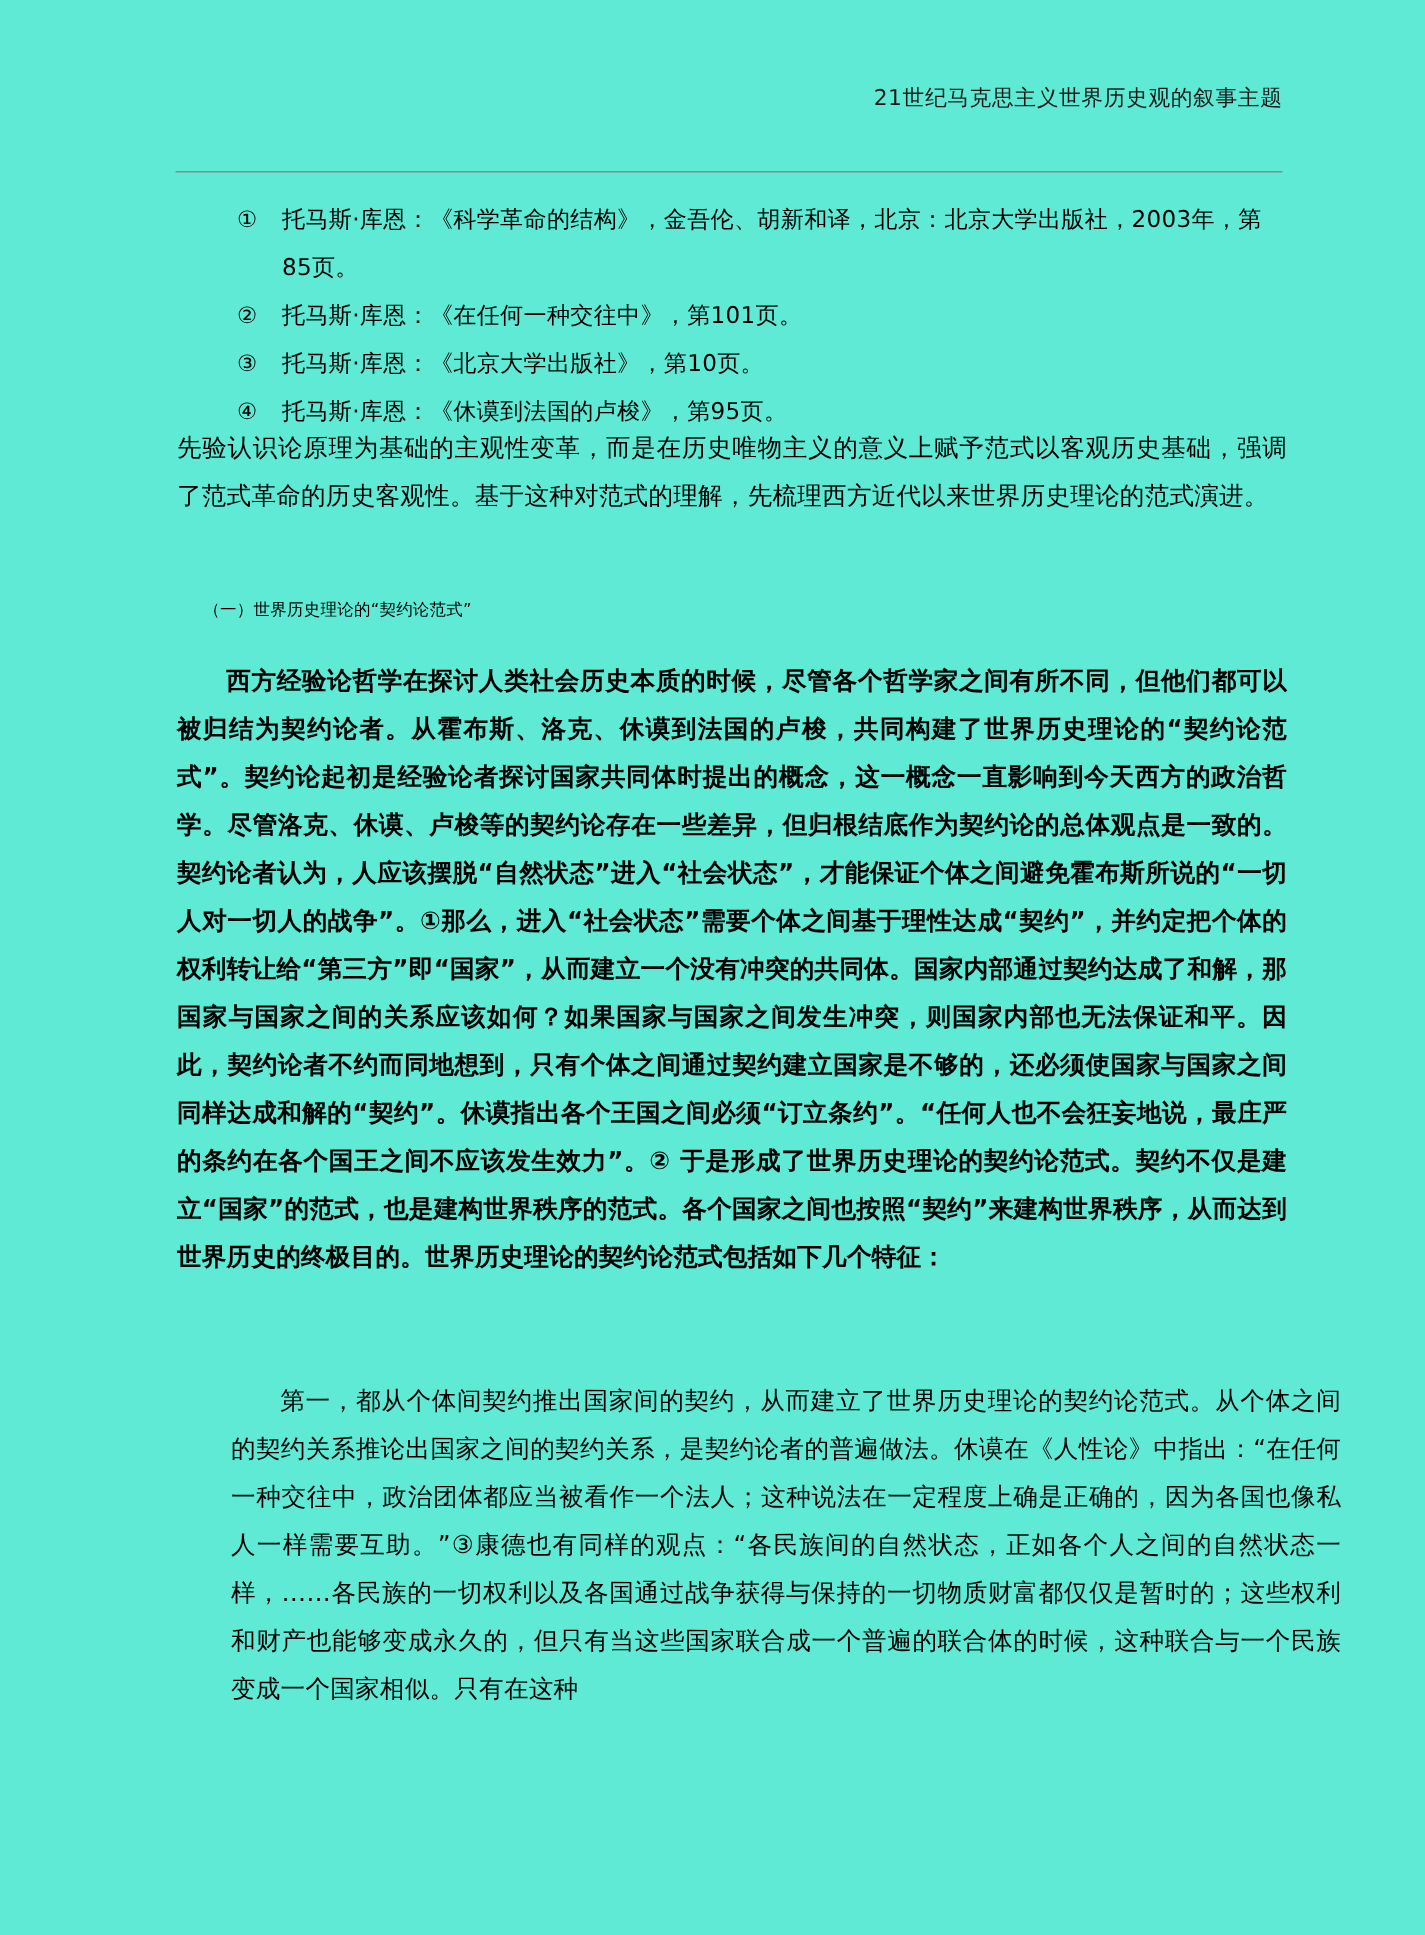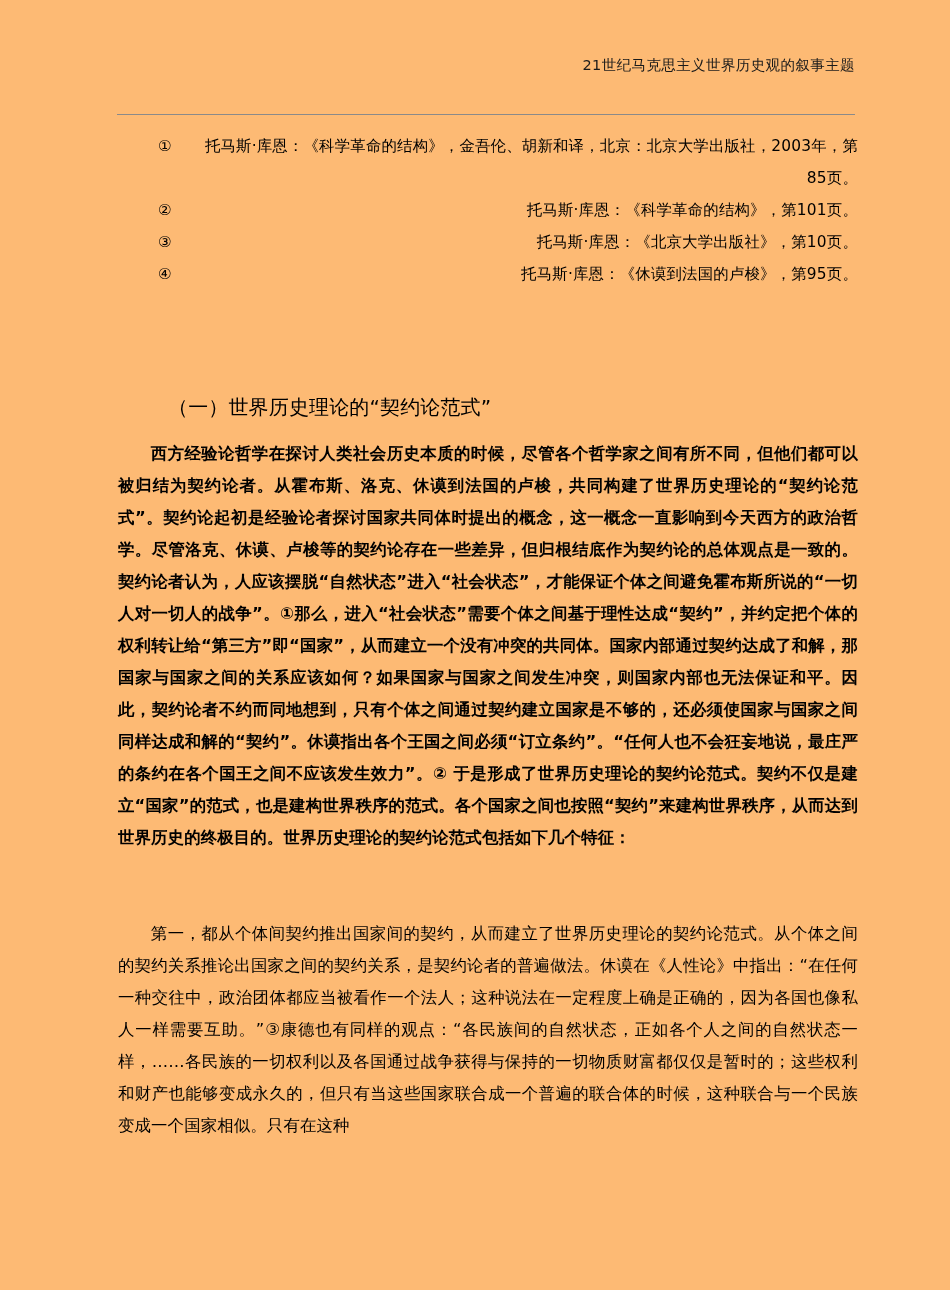--- a/index.html
+++ b/index.html
@@ -9,21 +9,21 @@
   }
   body {
     font-family: "DejaVu Sans", "Liberation Sans", sans-serif;
     color: #000000;
     -webkit-font-smoothing: antialiased;
   }
   .page {
     position: relative;
     width: 950px;
     height: 1290px;
-    background: #fdba74;
+    background: #5eead4;
     overflow: hidden;
     box-sizing: border-box;
   }
 
   
   .running-header {
     position: absolute;
     top: 56px;
     left: 118px;
     right: 95px;
@@ -62,21 +62,20 @@
     width: 70px;
     flex: 0 0 70px;
     text-align: left;
     padding-left: 40px;
     box-sizing: border-box;
     font-size: 15px;
   }
   .footnote-text {
     flex: 1 1 auto;
     letter-spacing: 0.2px;
-    text-align: right;
   }
 
   
   .body-block {
     position: absolute;
     left: 118px;
     width: 740px;
   }
   .body-block.first { top: 283px; }
 
@@ -87,66 +86,69 @@
     text-align: justify;
     text-justify: inter-ideograph;
     letter-spacing: 0.15px;
     color: #000;
     text-indent: 0;
   }
   p.para.indent { text-indent: 2em; }
 
   .section-heading {
     position: absolute;
-    left: 136px;
+    left: 118px;
     top: 391px;
     width: 740px;
-    font-size: 20px;
+    font-size: 11px;
     line-height: 32px;
     text-indent: 1.6em;
     color: #000;
     letter-spacing: 0.15px;
   }
 
   .body-block.second { top: 438px; font-weight: bold; }
-  .body-block.third  { top: 918px; }
+  .body-block.third  { top: 918px; margin-left: 36px; }
 </style>
 </head>
 <body>
 
 <div class="page">
 
   <div class="running-header">21世纪马克思主义世界历史观的叙事主题</div>
 
   <div class="footnote-rule"></div>
 
   <div class="footnotes">
 
     <div class="footnote">
       <span class="footnote-marker">①</span>
       <span class="footnote-text">托马斯·库恩：《科学革命的结构》，金吾伦、胡新和译，北京：北京大学出版社，2003年，第85页。</span>
     </div>
 
     <div class="footnote">
       <span class="footnote-marker">②</span>
-      <span class="footnote-text">托马斯·库恩：《科学革命的结构》，第101页。</span>
+      <span class="footnote-text">托马斯·库恩：《在任何一种交往中》，第101页。</span>
     </div>
 
     <div class="footnote">
       <span class="footnote-marker">③</span>
       <span class="footnote-text">托马斯·库恩：《北京大学出版社》，第10页。</span>
     </div>
 
     <div class="footnote">
       <span class="footnote-marker">④</span>
       <span class="footnote-text">托马斯·库恩：《休谟到法国的卢梭》，第95页。</span>
     </div>
 
   </div>
 
+  <div class="body-block first">
+    <p class="para">先验认识论原理为基础的主观性变革，而是在历史唯物主义的意义上赋予范式以客观历史基础，强调了范式革命的历史客观性。基于这种对范式的理解，先梳理西方近代以来世界历史理论的范式演进。</p>
+  </div>
 
   <div class="section-heading">（一）世界历史理论的“契约论范式”</div>
 
   <div class="body-block second">
     <p class="para indent">西方经验论哲学在探讨人类社会历史本质的时候，尽管各个哲学家之间有所不同，但他们都可以被归结为契约论者。从霍布斯、洛克、休谟到法国的卢梭，共同构建了世界历史理论的“契约论范式”。契约论起初是经验论者探讨国家共同体时提出的概念，这一概念一直影响到今天西方的政治哲学。尽管洛克、休谟、卢梭等的契约论存在一些差异，但归根结底作为契约论的总体观点是一致的。契约论者认为，人应该摆脱“自然状态”进入“社会状态”，才能保证个体之间避免霍布斯所说的“一切人对一切人的战争”。①那么，进入“社会状态”需要个体之间基于理性达成“契约”，并约定把个体的权利转让给“第三方”即“国家”，从而建立一个没有冲突的共同体。国家内部通过契约达成了和解，那国家与国家之间的关系应该如何？如果国家与国家之间发生冲突，则国家内部也无法保证和平。因此，契约论者不约而同地想到，只有个体之间通过契约建立国家是不够的，还必须使国家与国家之间同样达成和解的“契约”。休谟指出各个王国之间必须“订立条约”。“任何人也不会狂妄地说，最庄严的条约在各个国王之间不应该发生效力”。② 于是形成了世界历史理论的契约论范式。契约不仅是建立“国家”的范式，也是建构世界秩序的范式。各个国家之间也按照“契约”来建构世界秩序，从而达到世界历史的终极目的。世界历史理论的契约论范式包括如下几个特征：</p>
   </div>
 
   <div class="body-block third">
     <p class="para indent">第一，都从个体间契约推出国家间的契约，从而建立了世界历史理论的契约论范式。从个体之间的契约关系推论出国家之间的契约关系，是契约论者的普遍做法。休谟在《人性论》中指出：“在任何一种交往中，政治团体都应当被看作一个法人；这种说法在一定程度上确是正确的，因为各国也像私人一样需要互助。”③康德也有同样的观点：“各民族间的自然状态，正如各个人之间的自然状态一样，……各民族的一切权利以及各国通过战争获得与保持的一切物质财富都仅仅是暂时的；这些权利和财产也能够变成永久的，但只有当这些国家联合成一个普遍的联合体的时候，这种联合与一个民族变成一个国家相似。只有在这种</p>
   </div>

